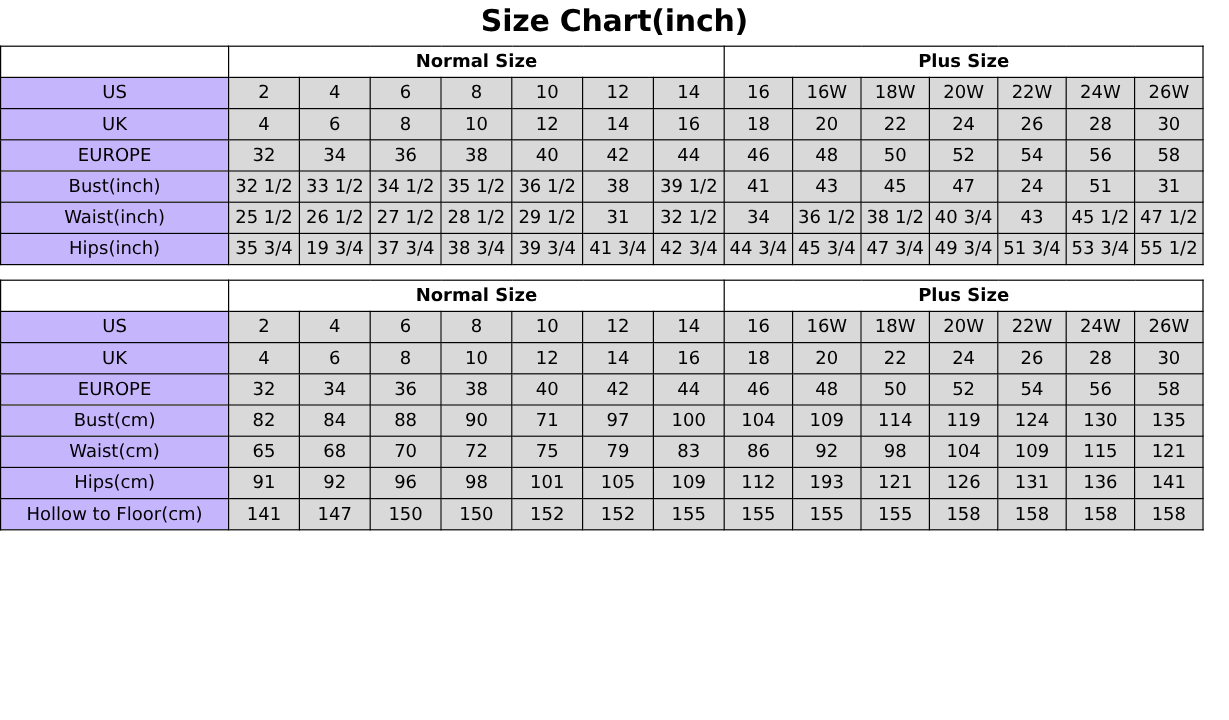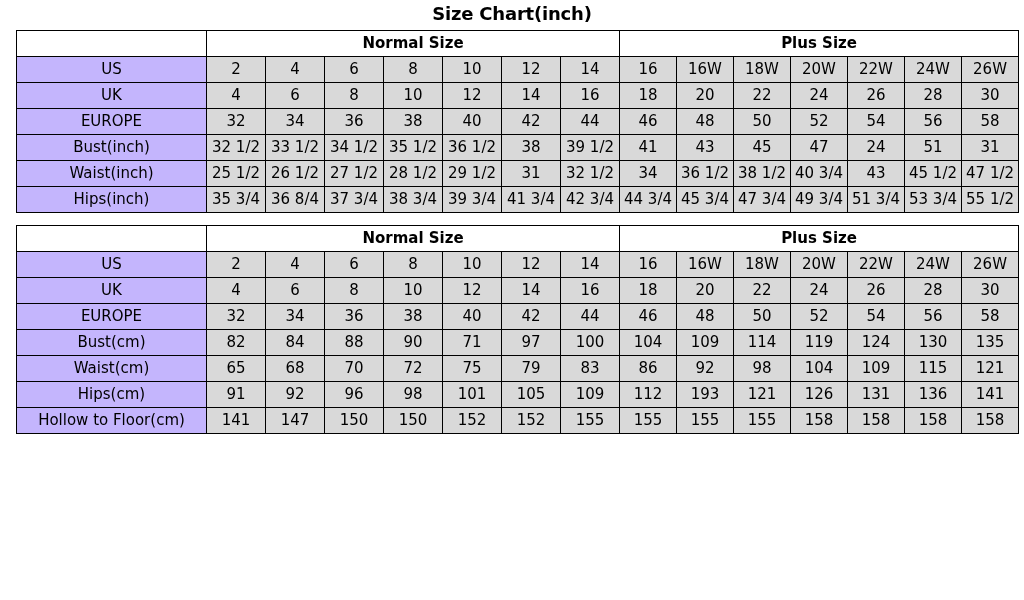--- a/index.html
+++ b/index.html
@@ -20,30 +20,30 @@
     box-sizing: border-box;
     display: flex;
     flex-direction: column;
   }
   .chart-block {
     width: 100%;
   }
   .chart-title {
     text-align: center;
     font-weight: bold;
-    font-size: 18px;
+    font-size: 25px;
     letter-spacing: -0.2px;
     line-height: 1.1;
     padding: 4px 0 6px 0;
     font-family: "DejaVu Sans", sans-serif;
   }
   table.size-table {
     border-collapse: collapse;
     width: 888px;
-    margin-left: 16px;
+    margin-left: 0;
     table-layout: fixed;
   }
   table.size-table td {
     border: 1px solid #000000;
     text-align: center;
     font-size: 15px;
     height: 25px;
     padding: 0 1px;
     white-space: nowrap;
     overflow: hidden;
@@ -191,21 +191,21 @@
           <td class="data">38 1/2</td>
           <td class="data">40 3/4</td>
           <td class="data">43</td>
           <td class="data">45 1/2</td>
           <td class="data">47 1/2</td>
         </tr>
 
         <tr>
           <td class="rowhead">Hips(inch)</td>
           <td class="data">35 3/4</td>
-          <td class="data">36 8/4</td>
+          <td class="data">19 3/4</td>
           <td class="data">37 3/4</td>
           <td class="data">38 3/4</td>
           <td class="data">39 3/4</td>
           <td class="data">41 3/4</td>
           <td class="data">42 3/4</td>
           <td class="data">44 3/4</td>
           <td class="data">45 3/4</td>
           <td class="data">47 3/4</td>
           <td class="data">49 3/4</td>
           <td class="data">51 3/4</td>

